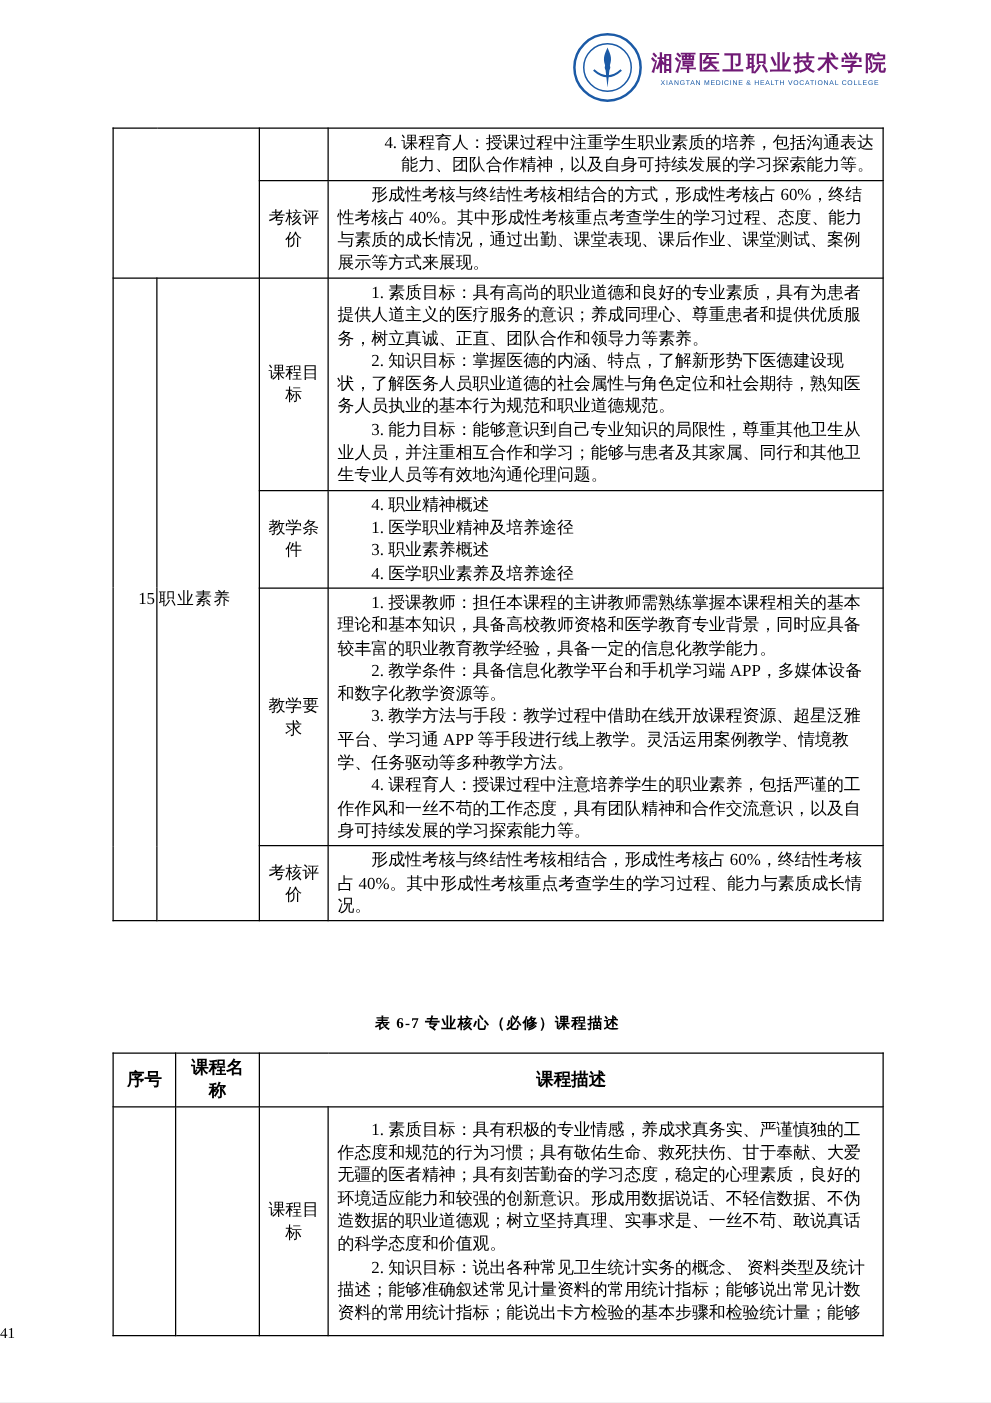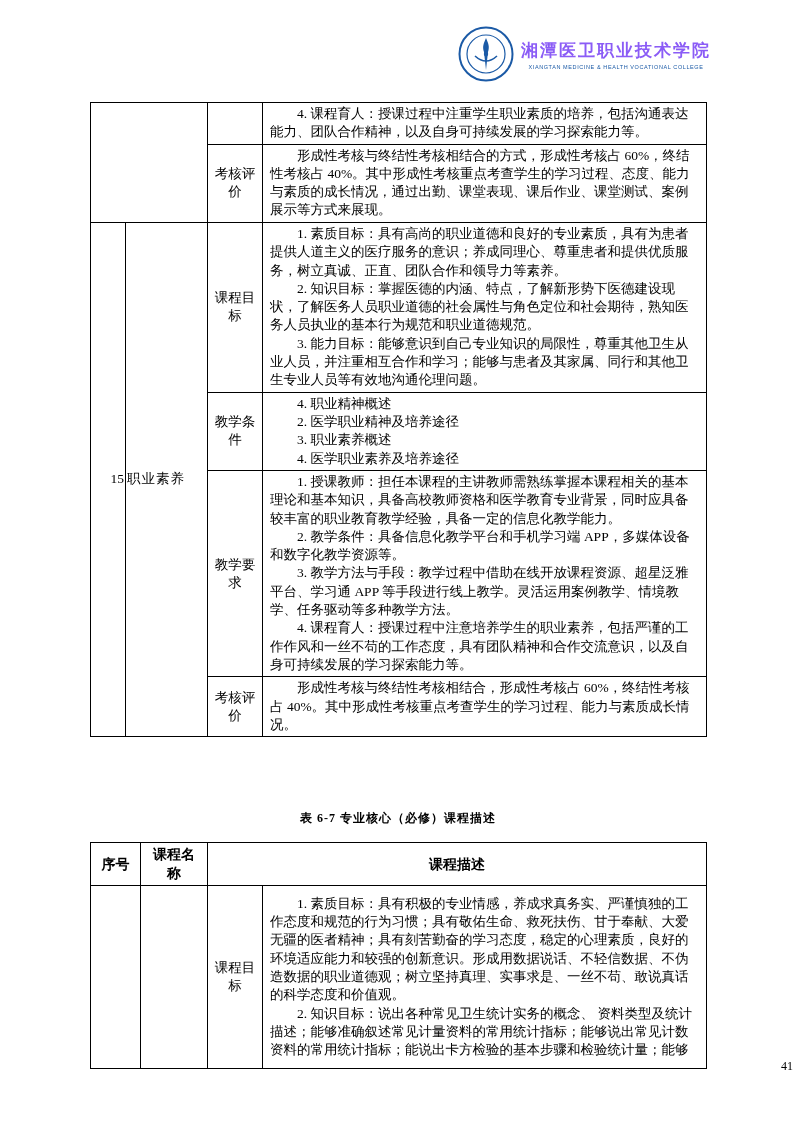--- a/index.html
+++ b/index.html
@@ -5,52 +5,52 @@
   html,body { margin:0; padding:0; background:#e8e8e8; }
   .page {
     position:relative; width:793px; height:1122px; margin:0 auto;
     background:#ffffff; overflow:hidden;
     font-family:"Liberation Serif","DejaVu Serif",serif; color:#000;
   }
 
   
   .logo { position:absolute; top:26px; right:82px; display:flex; align-items:center; gap:7px; }
   .logo-text { display:flex; flex-direction:column; align-items:center; }
-  .logo-cn { font-size:17px; font-weight:bold; letter-spacing:2px; color:#8b5cf6;
+  .logo-cn { font-size:17px; font-weight:bold; letter-spacing:2px; color:#701a75;
              font-family:"Liberation Serif","DejaVu Serif",serif; }
   .logo-en { font-size:5.5px; letter-spacing:0.6px; color:#1b5aa6; margin-top:2px;
              font-family:"Liberation Sans","DejaVu Sans",sans-serif; white-space:nowrap; }
 
   
   .content { position:absolute; left:90px; top:102px; width:616px; }
 
   table.doc-table { border-collapse:collapse; table-layout:fixed; width:616px; }
   table.doc-table td { border:1px solid #000; vertical-align:middle; }
 
   .content-cell { padding:2px 7px; font-size:13.5px; line-height:18.3px; vertical-align:top; }
   .content-cell p { margin:0; text-indent:2em; }
   .label-cell  { text-align:center; font-size:13.5px; line-height:18px; padding:2px; }
   .num-cell    { text-align:right; font-size:13.5px; }
   .course-cell { text-align:left; font-size:13.5px; letter-spacing:1px; }
 
-  .rA { height:40px; }
+  .rA { height:40px;text-align:right; }
   .rB { height:72px; }
   .rC { height:170px; }
   .rD { height:72px; }
   .rE { height:200px; }
   .rF { height:40px; }
 
   .table-title { margin:73px 0 15px 0; text-align:center; font-weight:bold; font-size:12px; letter-spacing:1px; }
 
   .hdr { height:42px; }
   .hdr-cell { text-align:center; font-weight:bold; font-size:14px; line-height:19px; padding:2px; }
   .hdr-name { padding:2px 7px; }
   .t2body { height:183px; }
 
-  .page-number { position:absolute; bottom:48px; left:0; right:0; text-align:right; font-size:12px; }
+  .page-number { position:absolute; bottom:48px; left:0; right:0; text-align:left; font-size:12px; }
 </style>
 </head>
 <body>
 
 <div class="page">
 
   <div class="logo">
     <svg width="56" height="56" viewBox="0 0 56 56">
       <circle cx="28" cy="28" r="26.5" fill="none" stroke="#1b5aa6" stroke-width="2"></circle>
       <circle cx="28" cy="28" r="19" fill="none" stroke="#1b5aa6" stroke-width="1.2"></circle>
@@ -94,21 +94,21 @@
           <td class="content-cell">
             <p>1. 素质目标：具有高尚的职业道德和良好的专业素质，具有为患者提供人道主义的医疗服务的意识；养成同理心、尊重患者和提供优质服务，树立真诚、正直、团队合作和领导力等素养。</p>
             <p>2. 知识目标：掌握医德的内涵、特点，了解新形势下医德建设现状，了解医务人员职业道德的社会属性与角色定位和社会期待，熟知医务人员执业的基本行为规范和职业道德规范。</p>
             <p>3. 能力目标：能够意识到自己专业知识的局限性，尊重其他卫生从业人员，并注重相互合作和学习；能够与患者及其家属、同行和其他卫生专业人员等有效地沟通伦理问题。</p>
           </td>
         </tr>
         <tr class="rD">
           <td class="label-cell">教学条件</td>
           <td class="content-cell">
             <p>4. 职业精神概述</p>
-            <p>2. 医学职业精神及培养途径</p>
+            <p>1. 医学职业精神及培养途径</p>
             <p>3. 职业素养概述</p>
             <p>4. 医学职业素养及培养途径</p>
           </td>
         </tr>
         <tr class="rE">
           <td class="label-cell">教学要求</td>
           <td class="content-cell">
             <p>1. 授课教师：担任本课程的主讲教师需熟练掌握本课程相关的基本理论和基本知识，具备高校教师资格和医学教育专业背景，同时应具备较丰富的职业教育教学经验，具备一定的信息化教学能力。</p>
             <p>2. 教学条件：具备信息化教学平台和手机学习端 APP，多媒体设备和数字化教学资源等。</p>
             <p>3. 教学方法与手段：教学过程中借助在线开放课程资源、超星泛雅平台、学习通 APP 等手段进行线上教学。灵活运用案例教学、情境教学、任务驱动等多种教学方法。</p>

